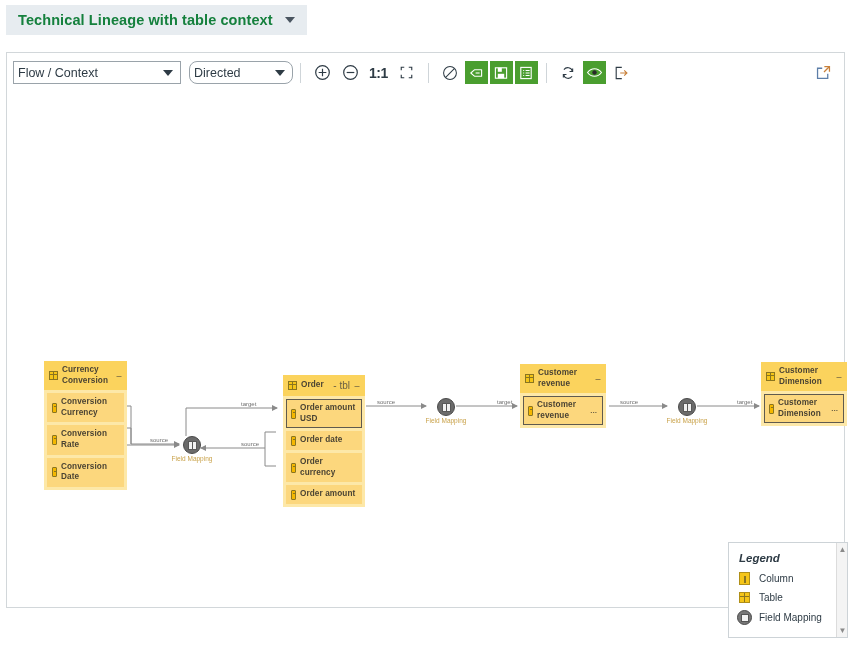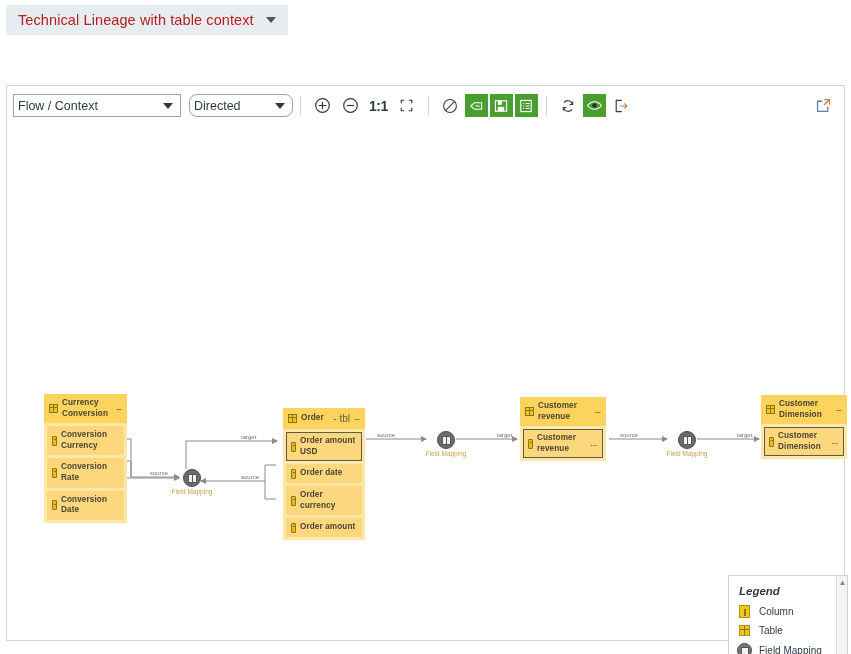--- a/index.html
+++ b/index.html
@@ -23,43 +23,42 @@
     top: 5px;
     height: 30px;
     background: #e7ecf0;
     display: flex;
     align-items: center;
     padding: 0 12px 0 12px;
     box-sizing: border-box;
   }
   .title-bar .title-text {
     font-size: 14.5px;
-    color: #b91c1c;
-    font-weight: 400;
+    color: #15803d;
+    font-weight: 700;
     letter-spacing: .1px;
   }
   .caret-down {
     width: 0; height: 0;
     border-left: 5px solid transparent;
     border-right: 5px solid transparent;
     border-top: 6px solid #4a5560;
     margin-left: 12px;
   }
 
   
   .panel {
     position: absolute;
     left: 6px;
     top: 52px;
     width: 839px;
     height: 556px;
     border: 1px solid #d2d7da;
     box-sizing: border-box;
     background: #ffffff;
-    margin-top: 33px;
   }
 
   
   .toolbar {
     position: absolute;
     left: 0; top: 0;
     width: 100%;
     height: 39px;
     box-sizing: border-box;
     display: flex;

